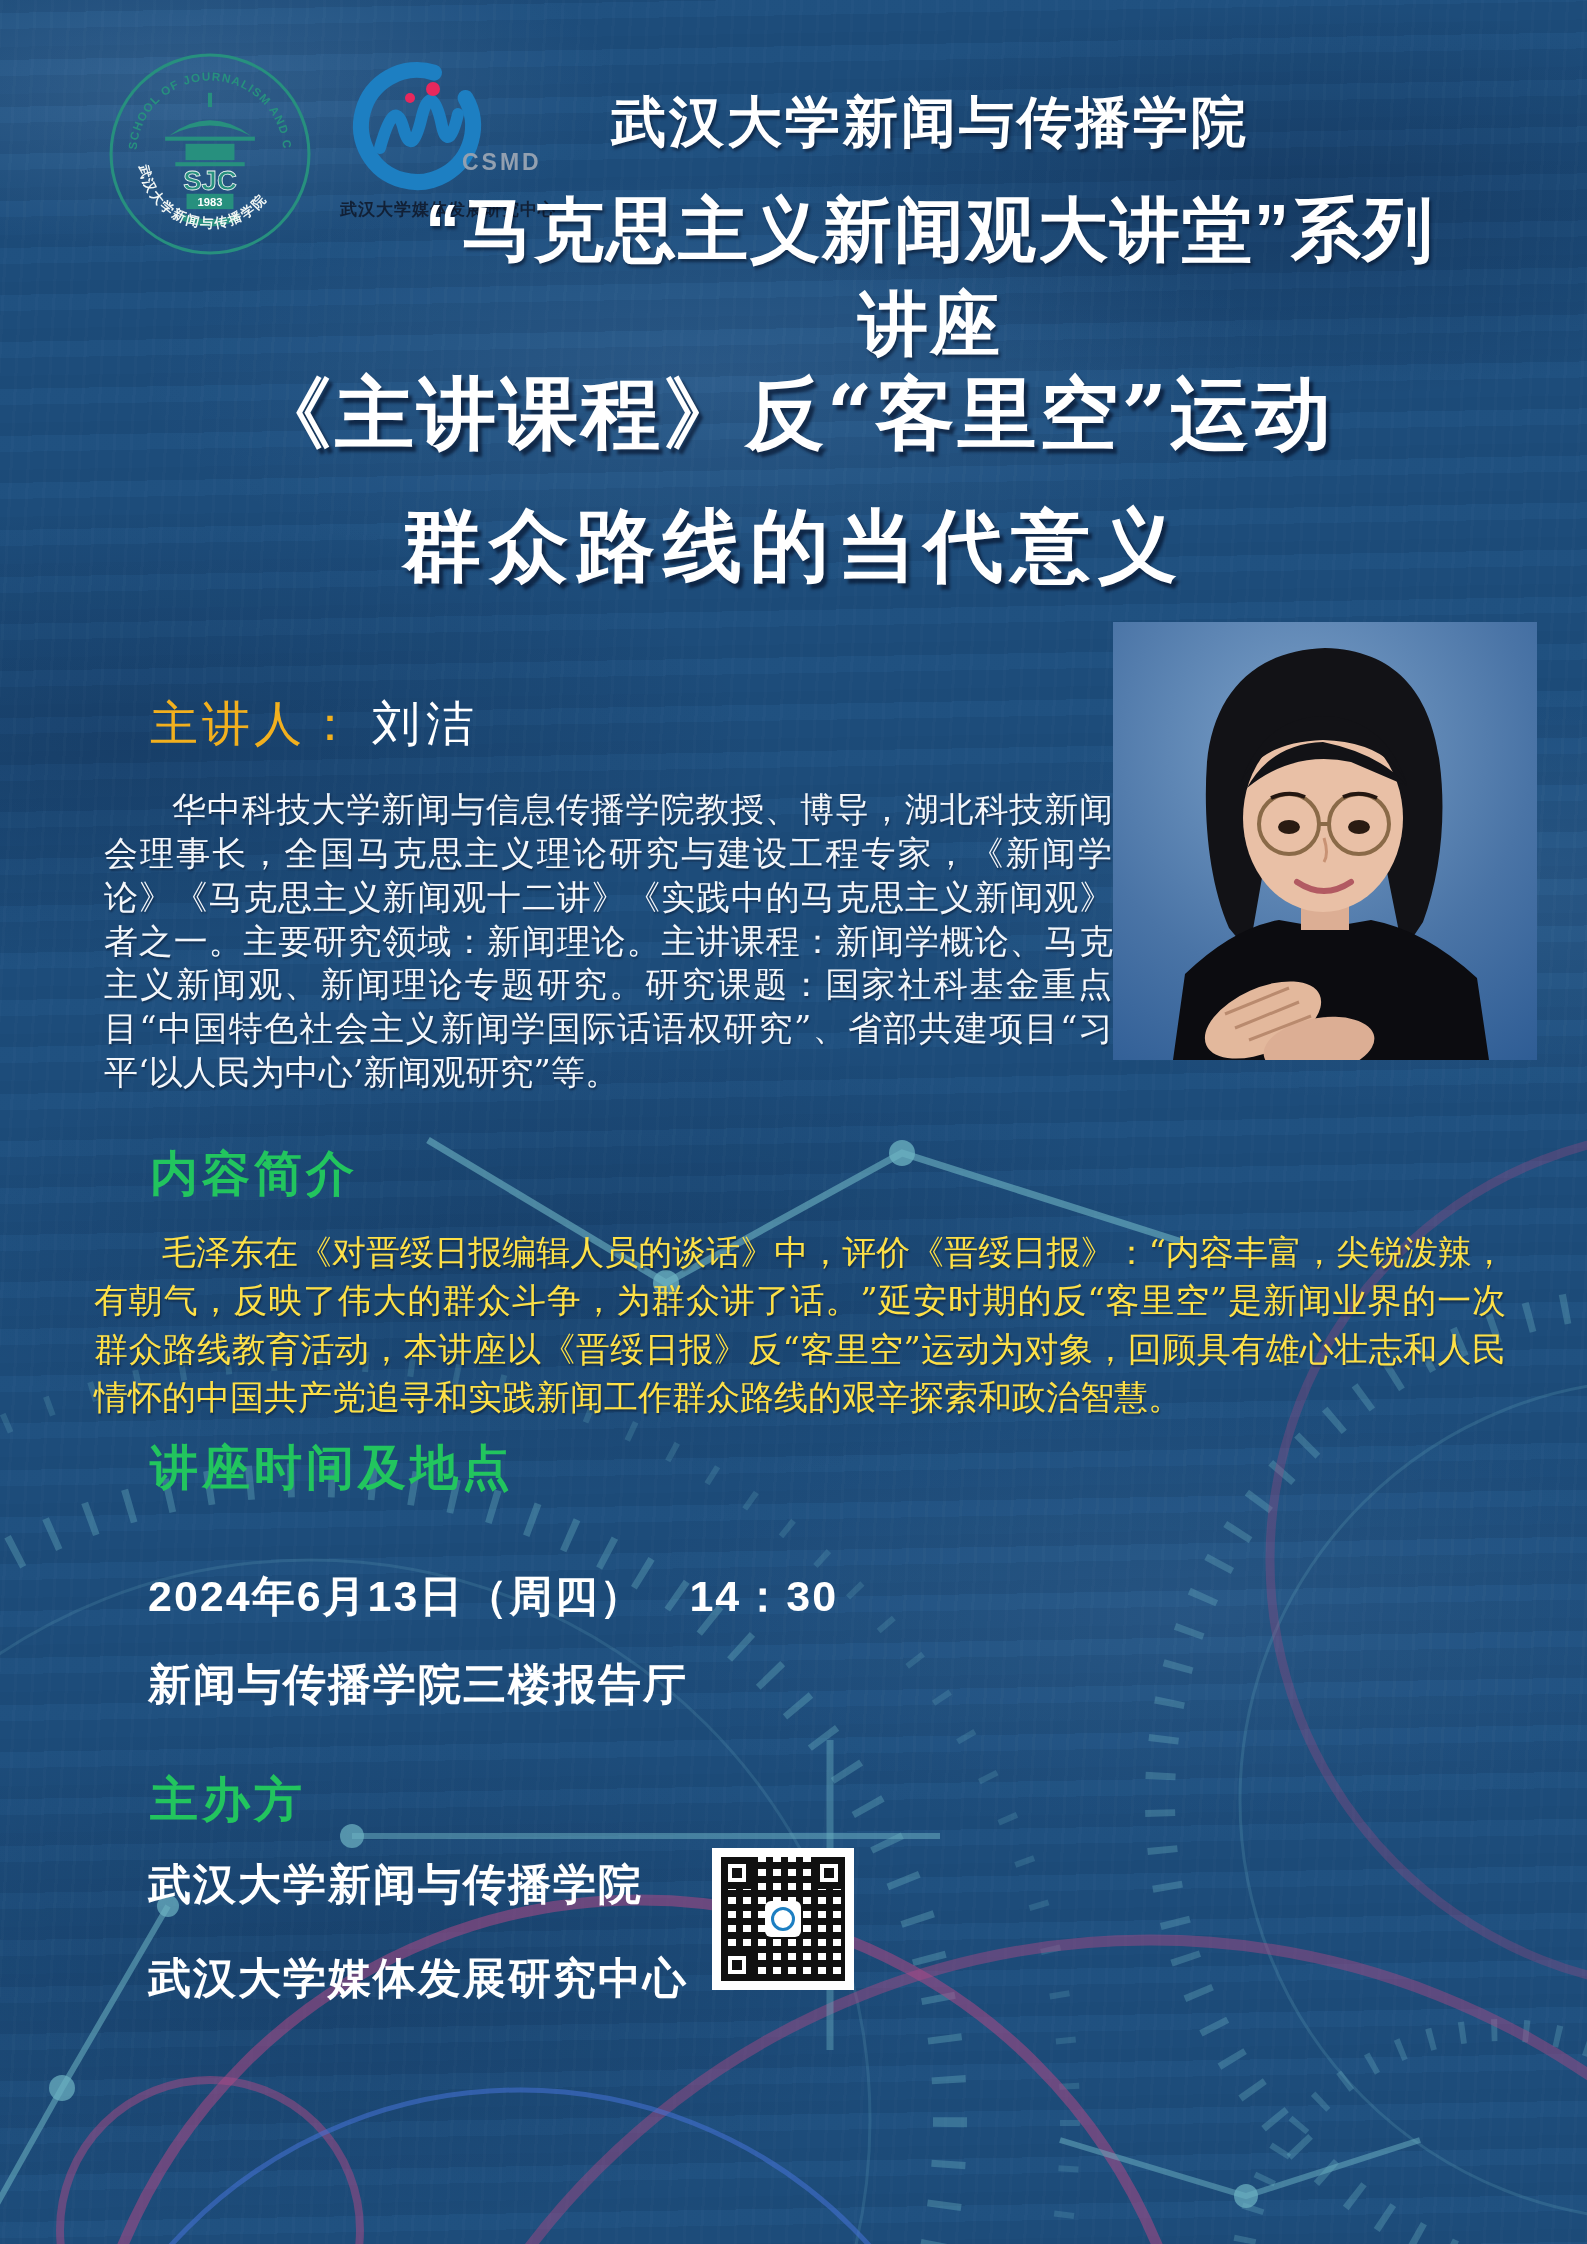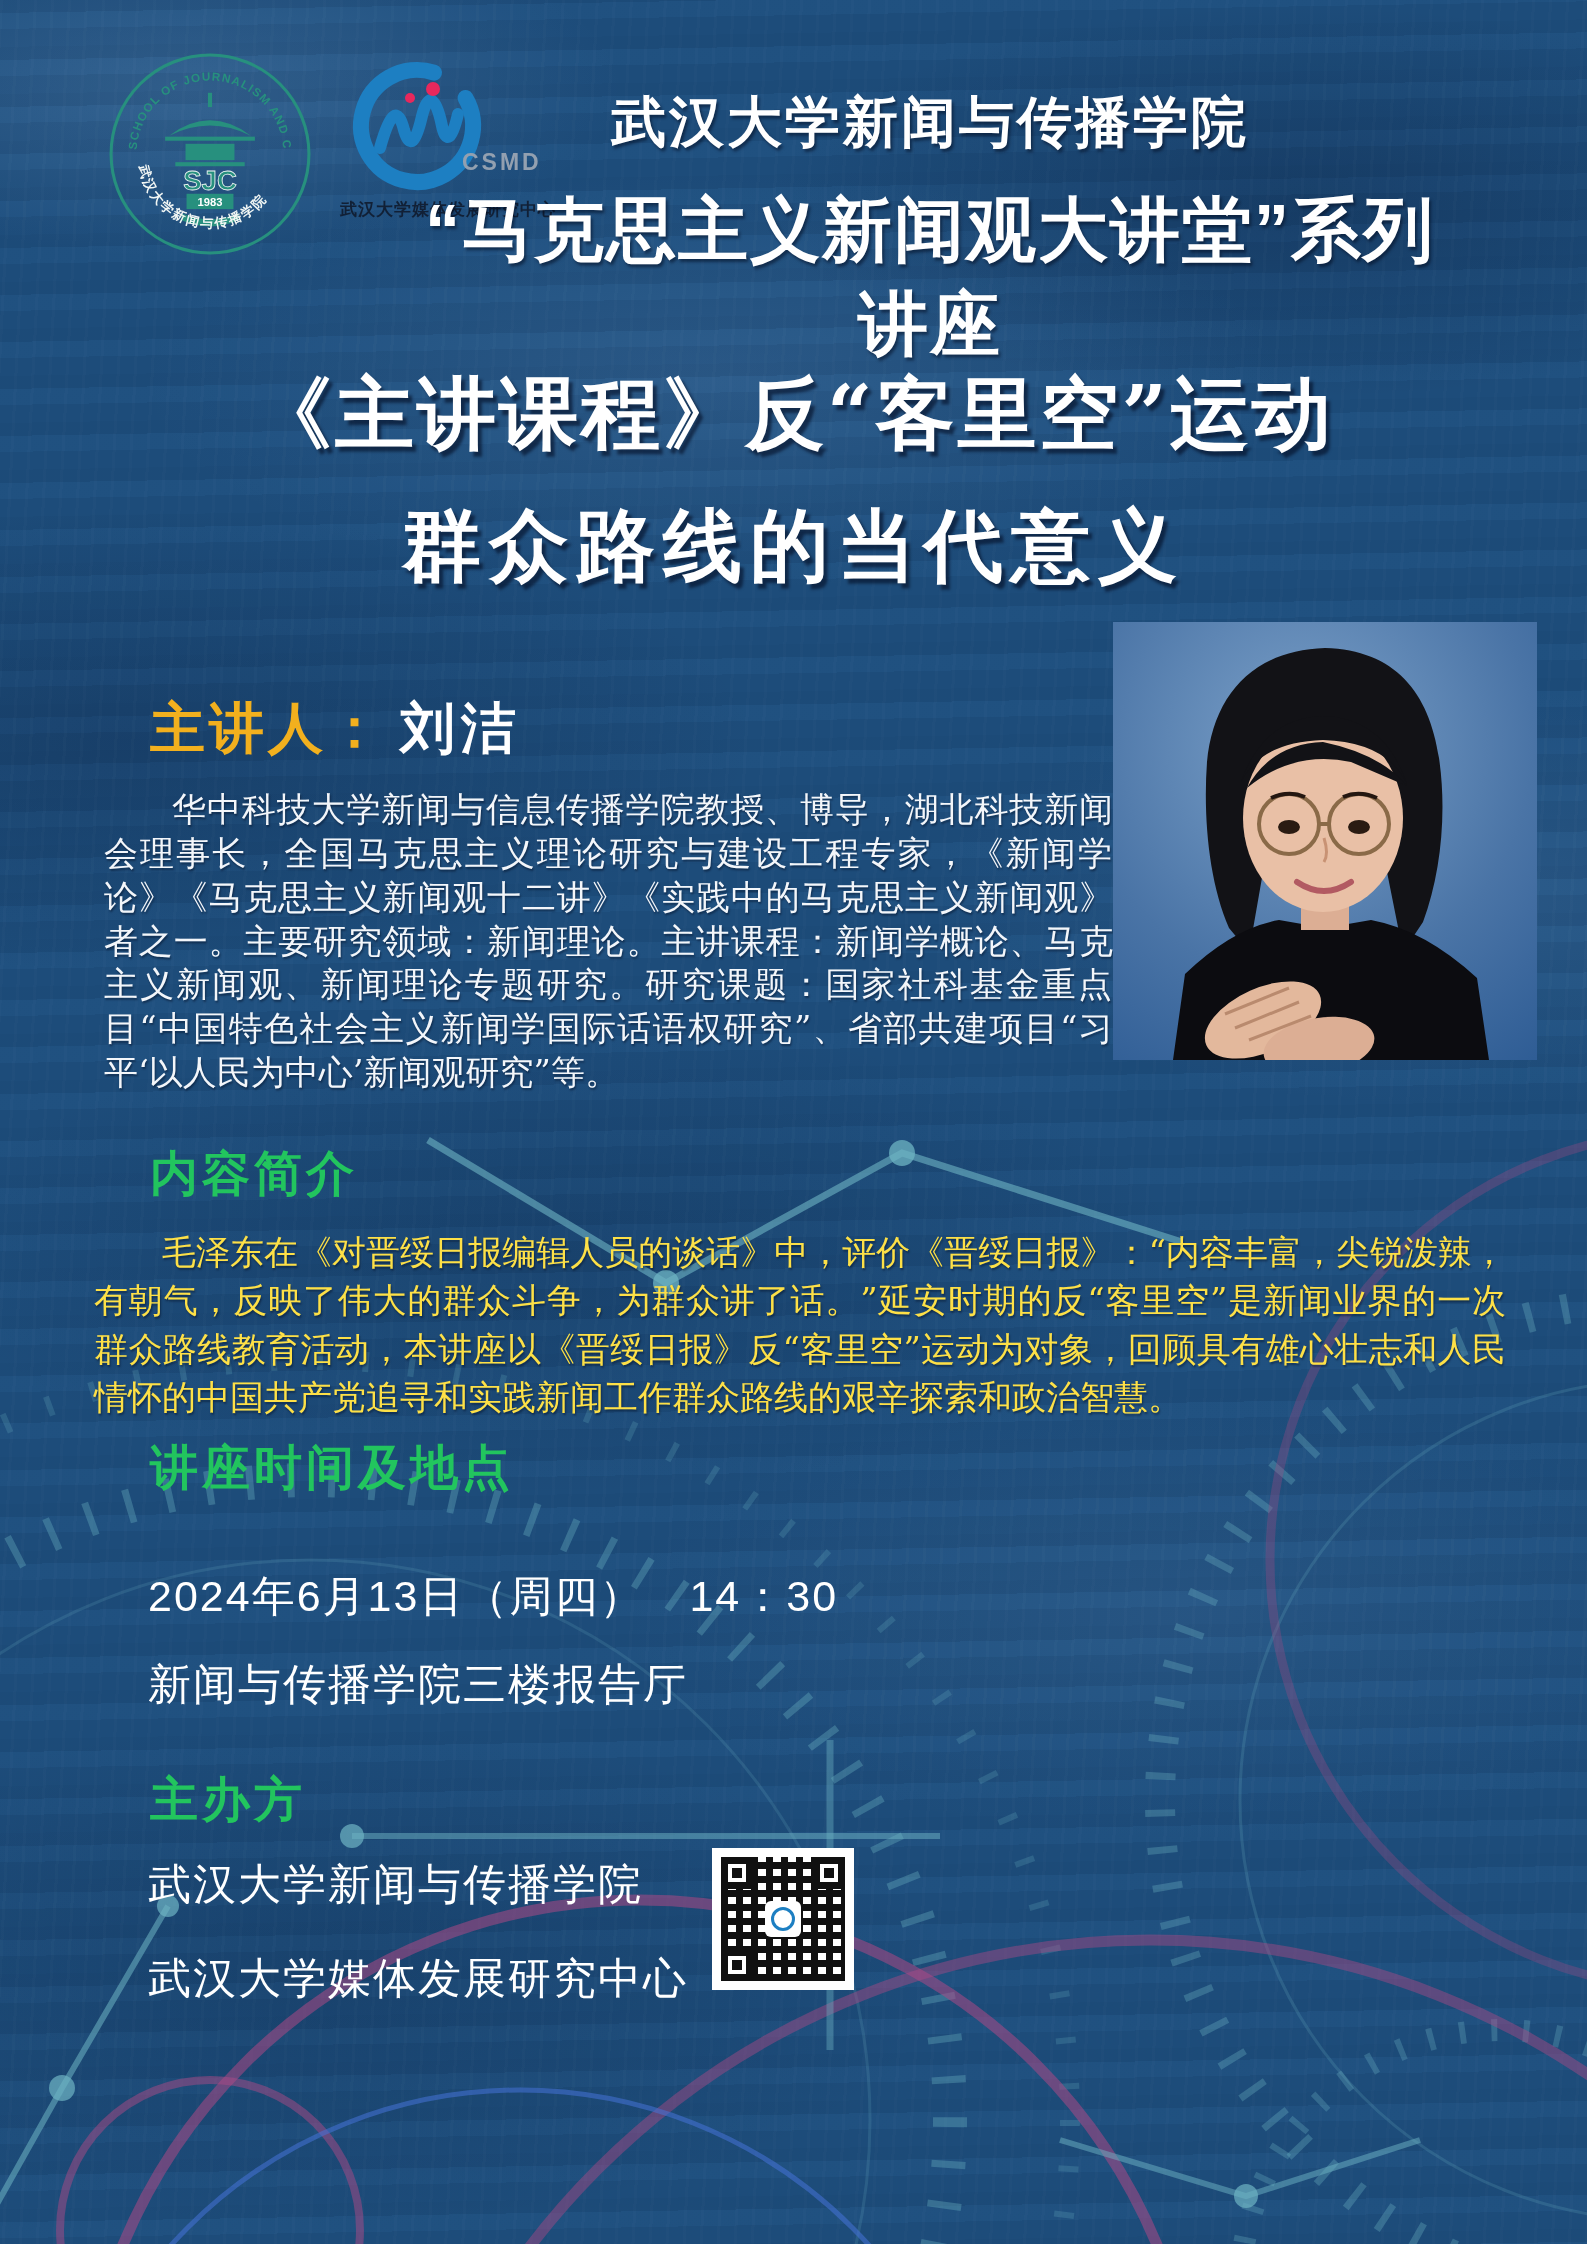--- a/index.html
+++ b/index.html
@@ -18,32 +18,32 @@
       radial-gradient(900px 360px at 20% 88%, rgba(12,36,68,.24), transparent 70%);}
   .bg-streaks{position:absolute;inset:0;z-index:0;opacity:.55;
     background:
       repeating-linear-gradient(179deg, rgba(14,42,78,.25) 0 13px, rgba(48,96,146,.10) 13px 29px, rgba(14,42,78,.18) 29px 47px),
       repeating-linear-gradient(93deg, rgba(255,255,255,.03) 0 3px, rgba(0,0,0,0) 3px 17px);}
   svg.decor{position:absolute;inset:0;z-index:1;}
   .content{position:absolute;inset:0;z-index:2;}
 
   .abs{position:absolute;}
   .yellow-heading{color:#22c55e;font-weight:bold;font-size:48px;letter-spacing:4px;}
-  .white-line{color:#ffffff;font-weight:normal;font-size:43px;letter-spacing:2px;white-space:pre-wrap;}
+  .white-line{color:#ffffff;font-weight:bold;font-size:43px;letter-spacing:2px;white-space:pre-wrap;}
 
   .header-text{left:390px;top:86px;width:1080px;text-align:center;color:#fff;}
   .header-line1{font-size:55px;font-weight:bold;letter-spacing:3px;text-shadow:2px 3px 3px rgba(0,10,30,.5);}
   .header-line2{font-size:70px;font-weight:bold;letter-spacing:2px;margin-top:24px;text-shadow:2px 3px 3px rgba(0,10,30,.5);}
 
   .main-title{left:0;top:362px;width:1587px;text-align:center;color:#fff;
     font-family:"DejaVu Serif","Liberation Serif",serif;font-weight:bold;}
   .main-title .t1{font-size:79px;letter-spacing:3px;text-shadow:4px 5px 3px rgba(0,8,28,.55);}
   .main-title .t2{font-size:79px;letter-spacing:8px;margin-top:26px;text-shadow:4px 5px 3px rgba(0,8,28,.55);}
 
-  .speaker-row{left:150px;top:692px;font-size:55px;font-weight:bold;}
+  .speaker-row{left:150px;top:692px;font-size:48px;font-weight:normal;}
   .speaker-label{color:#f2b01e;letter-spacing:4px;}
   .speaker-name{color:#ffffff;letter-spacing:6px;margin-left:14px;}
 
   .bio{left:104px;top:788px;width:1044px;color:#f3f6fa;font-size:34px;line-height:1.29;
     font-family:"DejaVu Serif","Liberation Serif",serif;text-align:justify;text-indent:2em;
     text-shadow:1px 2px 2px rgba(0,10,30,.45);}
   .content-par{left:94px;top:1228px;width:1412px;color:#fde047;font-size:34px;line-height:1.42;
     font-family:"DejaVu Serif","Liberation Serif",serif;text-align:justify;text-indent:2em;
     text-shadow:1px 2px 2px rgba(0,10,30,.45);}
 

